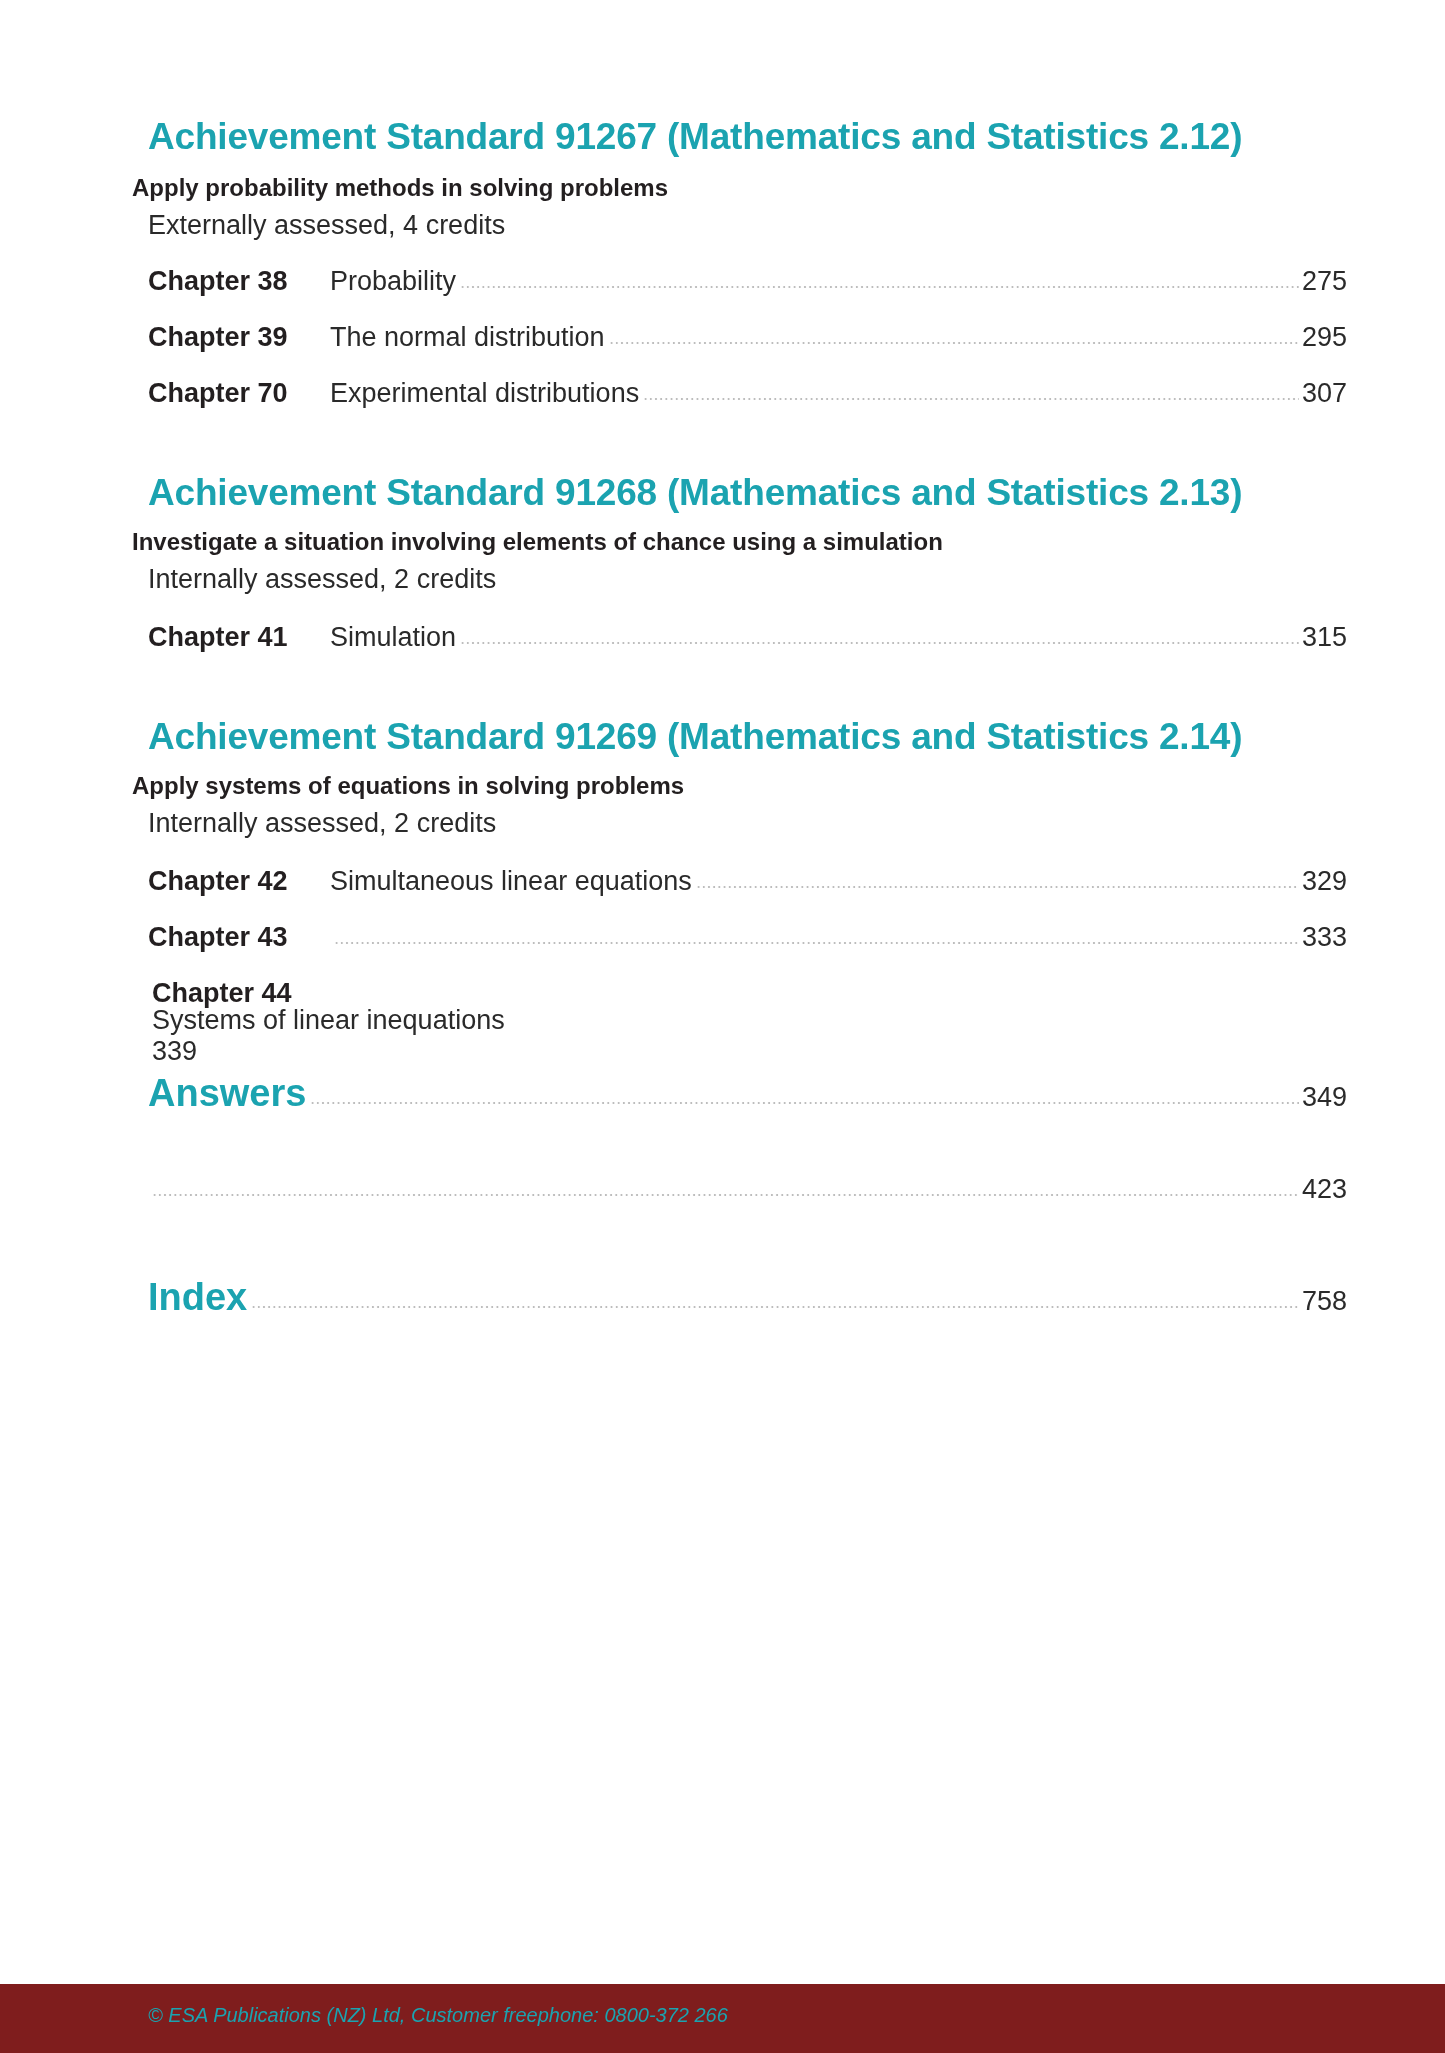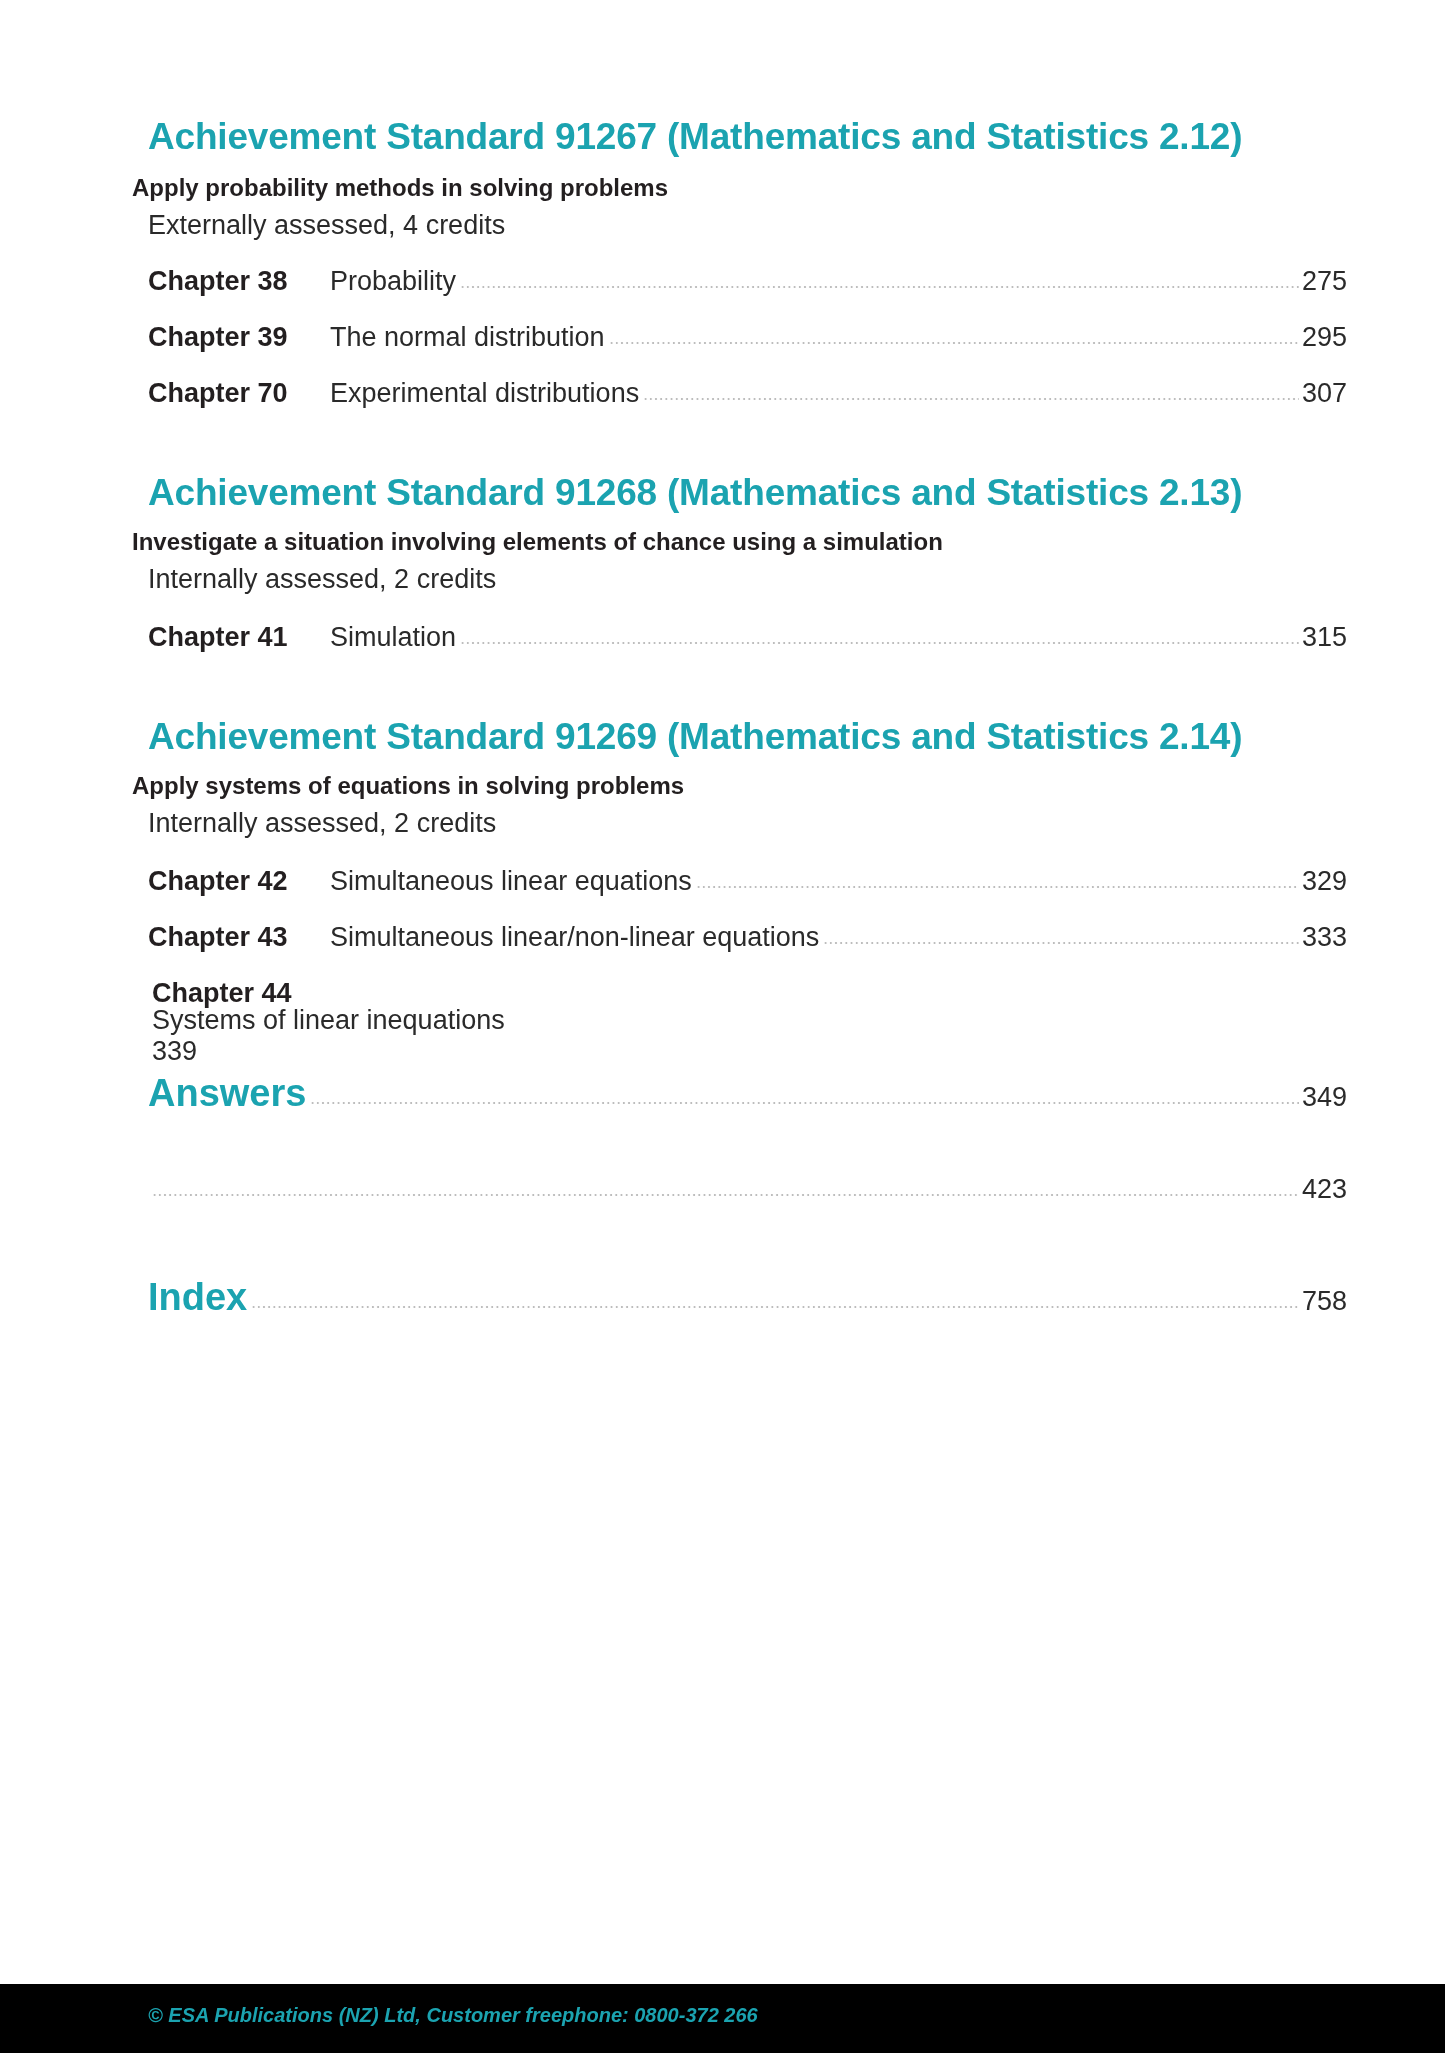--- a/index.html
+++ b/index.html
@@ -147,21 +147,20 @@
   <div class="as-credits" style="top:810px;">Internally assessed, 2 credits</div>
 
   <div class="toc-row" style="top:868px;">
     <span class="chap-num">Chapter 42</span>
     <span class="chap-title">Simultaneous linear equations</span>
     <span class="leader"></span>
     <span class="page">329</span>
   </div>
   <div class="toc-row" style="top:924px;">
     <span class="chap-num">Chapter 43</span>
-    <span class="chap-title">Simultaneous linear/non-linear equations</span>
     <span class="leader"></span>
     <span class="page">333</span>
   </div>
   <div class="toc-row" style="top:980px;flex-direction:column;">
     <span class="chap-num">Chapter 44</span>
     <span class="chap-title">Systems of linear inequations</span>
     <span class="leader"></span>
     <span class="page">339</span>
   </div>
 </div>
@@ -176,15 +175,15 @@
     <span class="leader"></span>
     <span class="page">423</span>
   </div>
   <div class="toc-row big" style="top:1278px;">
     <span class="big-title accent" style="color: rgb(27, 163, 176);">Index</span>
     <span class="leader"></span>
     <span class="page">758</span>
   </div>
 </div>
 
-<div class="footer-band" style="background: #000000; font-weight: bold;">
+<div class="footer-band" style="background: #7f1d1d;">
   <div class="footer-text accent" style="color: rgb(27, 163, 176);">© ESA Publications (NZ) Ltd, Customer freephone: 0800-372 266</div>
 </div>
 
 </body></html>

